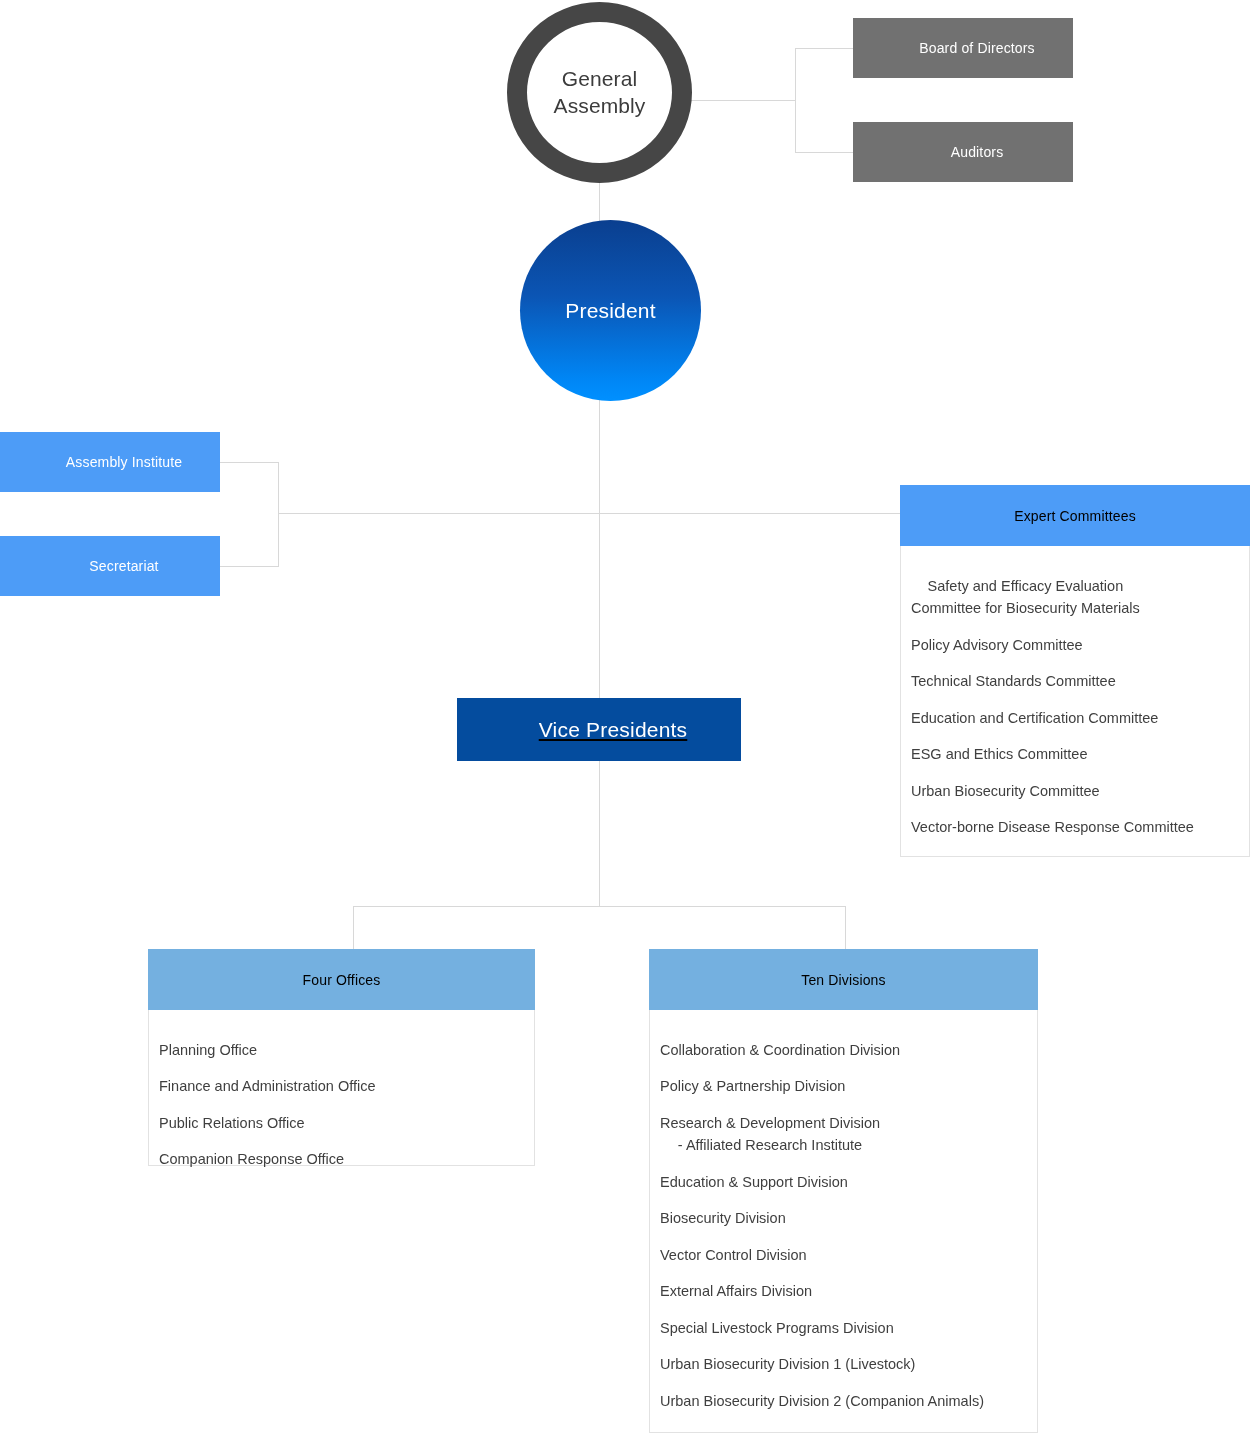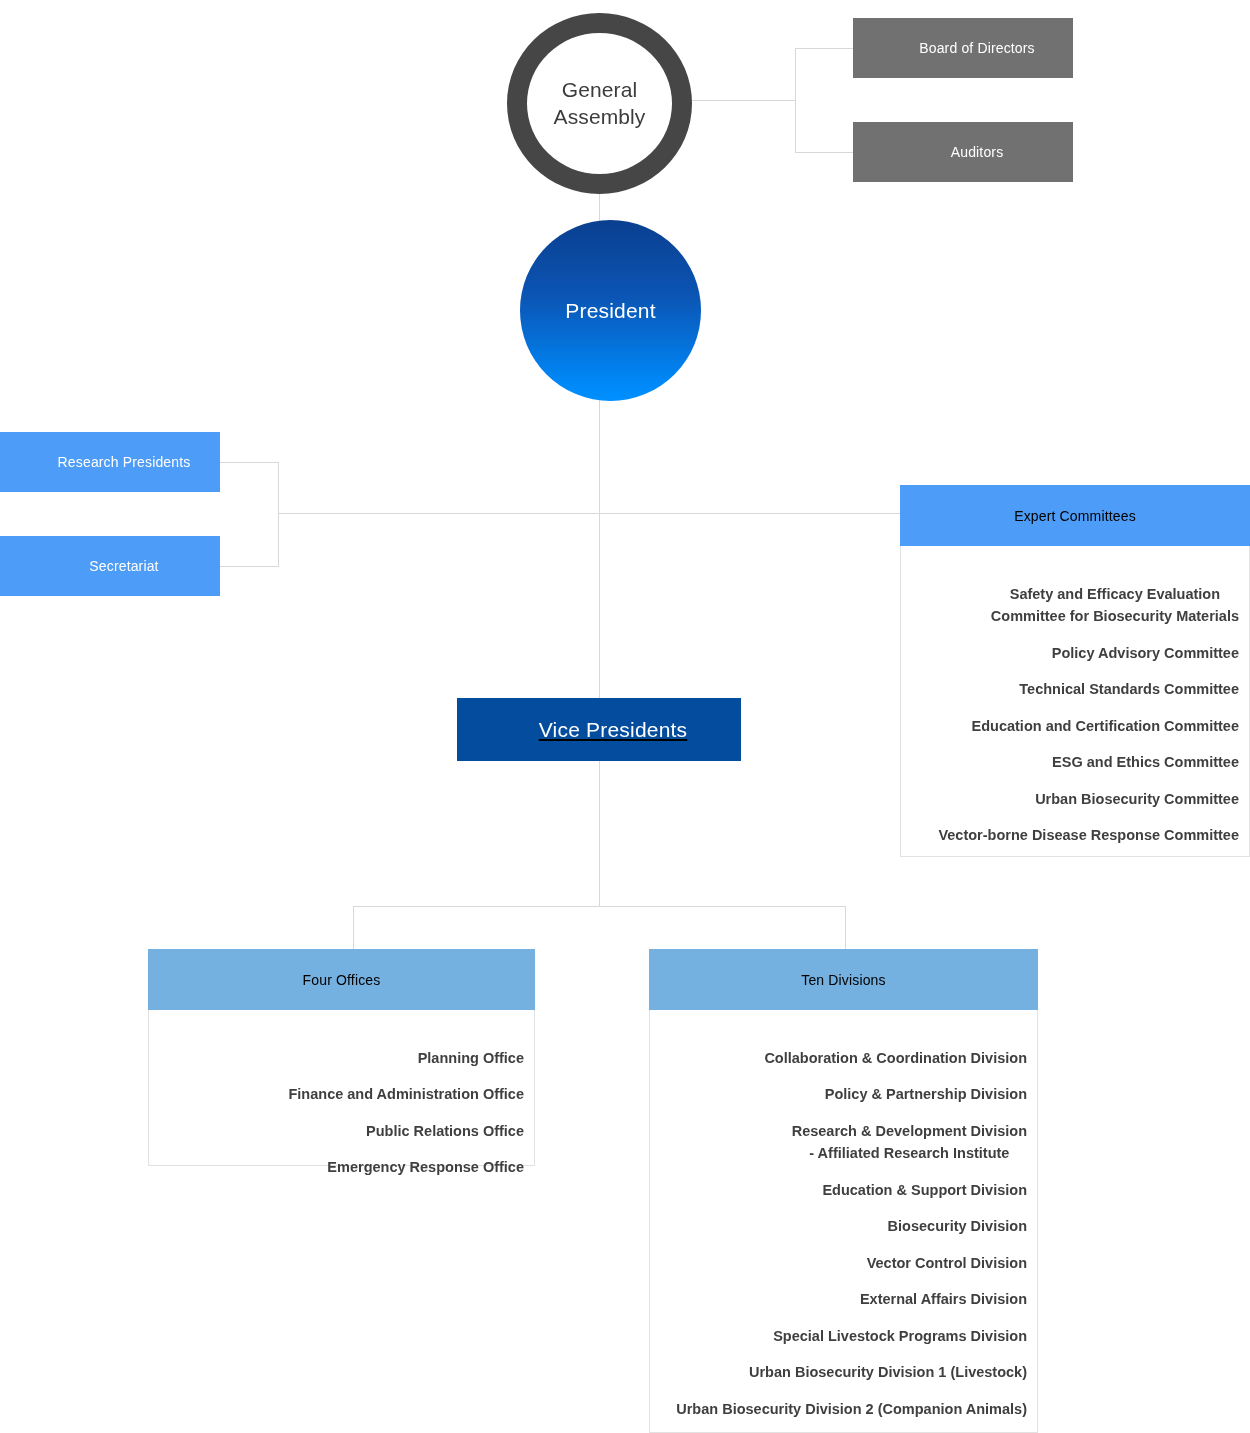--- a/index.html
+++ b/index.html
@@ -108,25 +108,24 @@
   }
   .panel.accent-bright .panel-header { background: #4d9cf7; }
   .panel.accent-soft   .panel-header { background: #74b0e0; }
   .panel-body {
     border: 1px solid #e2e2e2;
     border-top: none;
     box-sizing: border-box;
     background: #ffffff;
     display: flex;
     flex-direction: column;
-    align-items: flex-end;
+    align-items: flex-start;
     justify-content: flex-start;
-    padding-top: 30px;
+    padding-top: 22px;
     padding-bottom: 18px;
-    font-weight: bold;
   }
   .panel-item {
     color: #3f3f3f;
     font-size: 14.5px;
     line-height: 1.55;
     text-align: center;
     white-space: pre-line;
     padding: 7px 10px;
   }
 </style>
@@ -148,39 +147,39 @@
   <div class="line h" style="left:278px; top:513px; width:622px;"></div>
 
   <div class="line v" style="left:278px; top:462px; height:105px;"></div>
   <div class="line h" style="left:220px; top:462px; width:59px;"></div>
   <div class="line h" style="left:220px; top:566px; width:59px;"></div>
 
   <div class="line h" style="left:353px; top:906px; width:493px;"></div>
   <div class="line v" style="left:353px; top:906px; height:44px;"></div>
   <div class="line v" style="left:845px; top:906px; height:44px;"></div>
 
-  <div class="ring-node" style="left:507px; top:13px; width:185px; height:181px;">
+  <div class="ring-node" style="left:507px; top:2px; width:185px; height:181px;">
     <span class="node-label">General
 Assembly</span>
   </div>
 
   <div class="box gray" style="left:853px; top:18px; width:220px; height:60px;">
     <span class="node-label">Board of Directors</span>
   </div>
 
   <div class="box gray" style="left:853px; top:122px; width:220px; height:60px;">
     <span class="node-label">Auditors</span>
   </div>
 
   <div class="circle-node" style="left:520px; top:220px; width:181px; height:181px;">
     <span class="node-label">President</span>
   </div>
 
   <div class="box blue-mid" style="left:0px; top:432px; width:220px; height:60px;">
-    <span class="node-label">Research Presidents</span>
+    <span class="node-label">Assembly Institute</span>
   </div>
 
   <div class="box blue-mid" style="left:0px; top:536px; width:220px; height:60px;">
     <span class="node-label">Secretariat</span>
   </div>
 
   <div class="panel accent-bright" style="left:900px; top:485px; width:350px;">
     <div class="panel-header" style="height:61px;">
       <span>Expert Committees</span>
     </div>
@@ -201,21 +200,21 @@
   </div>
 
   <div class="panel accent-soft" style="left:148px; top:949px; width:387px;">
     <div class="panel-header" style="height:61px;">
       <span>Four Offices</span>
     </div>
     <div class="panel-body" style="height:156px;">
       <div class="panel-item">Planning Office</div>
       <div class="panel-item">Finance and Administration Office</div>
       <div class="panel-item">Public Relations Office</div>
-      <div class="panel-item">Emergency Response Office</div>
+      <div class="panel-item">Companion Response Office</div>
     </div>
   </div>
 
   <div class="panel accent-soft" style="left:649px; top:949px; width:389px;">
     <div class="panel-header" style="height:61px;">
       <span>Ten Divisions</span>
     </div>
     <div class="panel-body" style="height:423px;">
       <div class="panel-item">Collaboration &amp; Coordination Division</div>
       <div class="panel-item">Policy &amp; Partnership Division</div>

